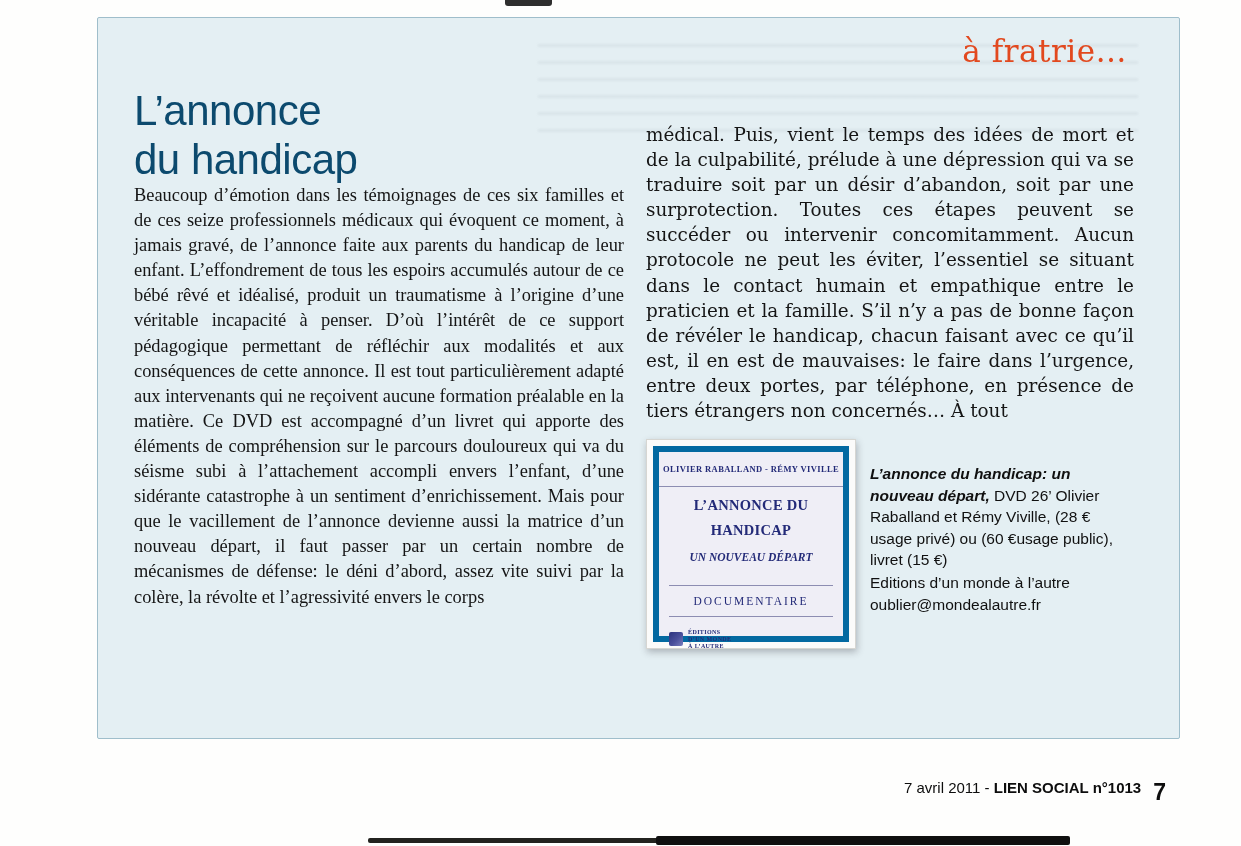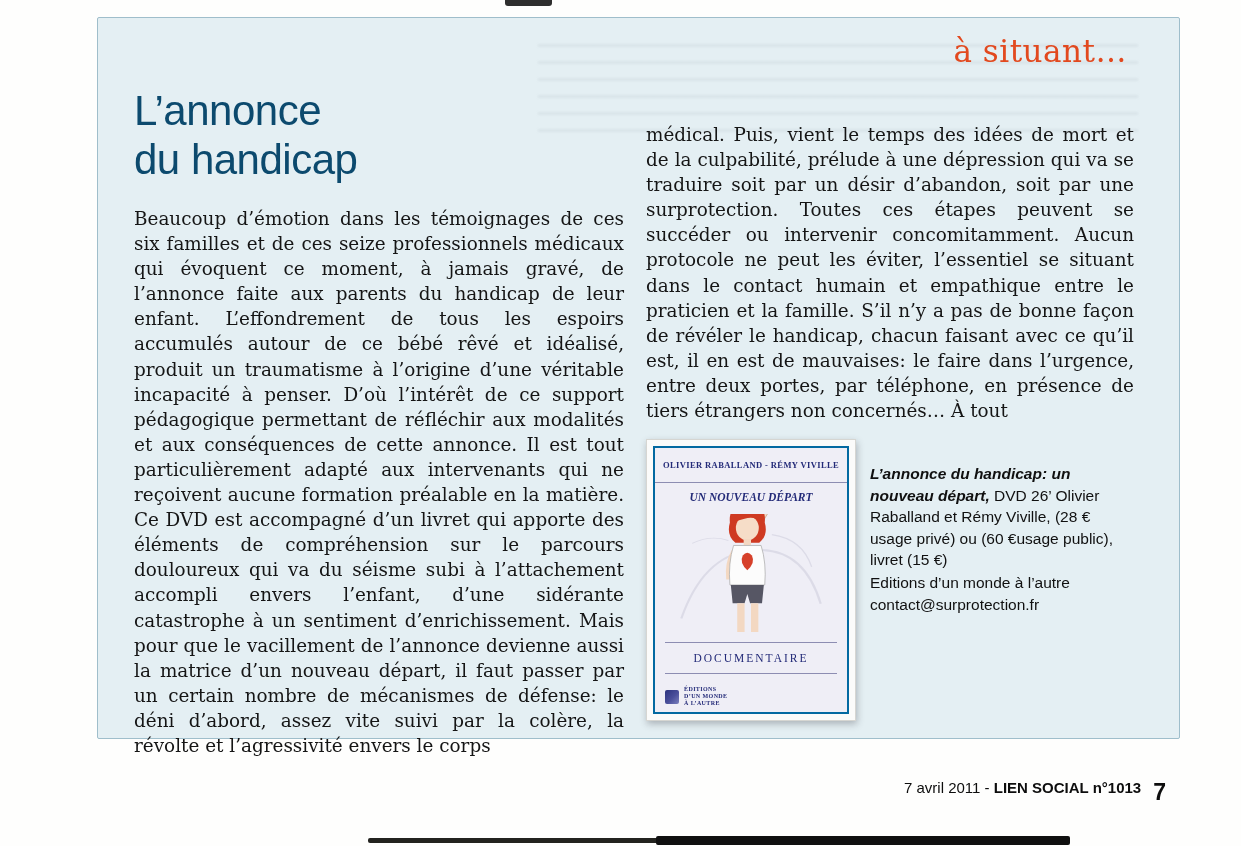--- a/index.html
+++ b/index.html
@@ -49,36 +49,36 @@
   }
 
   .col {
     position:absolute;
     font-size:18.4px; line-height:25.1px;
     text-align:justify;
     hyphens:auto;
     color:#151515;
   }
   .col p { margin:0; }
-  .col-left  { left:36px;  top:188px; width:490px; }
+  .col-left  { left:36px;  top:165px; width:490px;font-family:Liberation Serif, serif; }
   .col-right { left:548px; top:104px; width:488px; }
 
   
   .dvd-photo {
     float:left;
     width:210px;
     margin:16px 14px 6px 0;
     background:#fbfbfa;
     border:1px solid #d6d6d2;
     box-shadow:1px 3px 7px rgba(40,40,50,0.30);
     padding:6px;
   }
   .dvd-cover {
-    height:268px;
-    border:2px solid #0369a1;
+    height:196px;
+    border:6px solid #0369a1;
     background:#efeef6;
     display:flex; flex-direction:column;
     font-family:"Liberation Serif", serif;
     color:#232a78;
     text-align:center;
   }
   .dvd-authors {
     font-size:8.5px; font-weight:bold; letter-spacing:0.4px;
     padding:5px 2px 4px;
     border-bottom:1px solid #8d8db2;
@@ -126,37 +126,38 @@
 </style>
 </head>
 <body>
 
 <div class="artifact artifact-top"></div>
 
 <div class="panel">
 
   <div class="bleed"></div>
 
-  <div class="badge">à situant…</div>
+  <div class="badge">à fratrie…</div>
 
   <div class="title">
     <div>L’annonce</div>
     <div>du handicap</div>
   </div>
 
   <div class="col col-left">
     <p>Beaucoup d’émotion dans les témoignages de ces six familles et de ces seize professionnels médicaux qui évoquent ce moment, à jamais gravé, de l’annonce faite aux parents du handicap de leur enfant. L’effondrement de tous les espoirs accumulés autour de ce bébé rêvé et idéalisé, produit un traumatisme à l’origine d’une véritable incapacité à penser. D’où l’intérêt de ce support pédagogique permettant de réfléchir aux modalités et aux conséquences de cette annonce. Il est tout particulièrement adapté aux intervenants qui ne reçoivent aucune formation préalable en la matière. Ce DVD est accompagné d’un livret qui apporte des éléments de compréhension sur le parcours douloureux qui va du séisme subi à l’attachement accompli envers l’enfant, d’une sidérante catastrophe à un sentiment d’enrichissement. Mais pour que le vacillement de l’annonce devienne aussi la matrice d’un nouveau départ, il faut passer par un certain nombre de mécanismes de défense: le déni d’abord, assez vite suivi par la colère, la révolte et l’agressivité envers le corps</p>
   </div>
 
   <div class="col col-right">
     <p>médical. Puis, vient le temps des idées de mort et de la culpabilité, prélude à une dépression qui va se traduire soit par un désir d’abandon, soit par une surprotection. Toutes ces étapes peuvent se succéder ou intervenir concomitamment. Aucun protocole ne peut les éviter, l’essentiel se situant dans le contact humain et empathique entre le praticien et la famille. S’il n’y a pas de bonne façon de révéler le handicap, chacun faisant avec ce qu’il est, il en est de mauvaises: le faire dans l’urgence, entre deux portes, par téléphone, en présence de tiers étrangers non concernés… À tout</p>
 
     <div class="dvd-photo">
       <div class="dvd-cover">
         <div class="dvd-authors">OLIVIER RABALLAND - RÉMY VIVILLE</div>
+        <div class="dvd-title">L’ANNONCE DU HANDICAP</div>
         <div class="dvd-subtitle">UN NOUVEAU DÉPART</div>
 
         <div class="dvd-art">
           <svg class="sketch" viewBox="0 0 190 160" preserveAspectRatio="none">
             <path d="M18 142 Q42 58 92 50 Q152 40 172 122" fill="none" stroke="#8a8aa8" stroke-width="2.5"></path>
             <path d="M118 28 Q152 34 162 72" fill="none" stroke="#8a8aa8" stroke-width="1.5"></path>
             <path d="M30 40 Q50 28 70 36" fill="none" stroke="#8a8aa8" stroke-width="1.2"></path>
           </svg>
           <svg class="girl" viewBox="0 0 110 170" width="102" height="156">
             <path d="M60 26 Q68 12 76 6 L81 12 Q72 20 66 32 Z" fill="#f3d8c2" stroke="#c79b82" stroke-width="0.8"></path>
@@ -185,21 +186,21 @@
             <span>À L’AUTRE</span>
           </span>
         </div>
       </div>
     </div>
 
 
     <div class="caption">
       <span class="caption-title">L’annonce du handicap: un nouveau départ,</span><span> DVD 26’ Olivier Raballand et Rémy Viville, (28 € usage privé) ou (60 €usage public), livret (15 €)</span>
       <div class="caption-line">Editions d’un monde à l’autre</div>
-      <div class="caption-line">contact@surprotection.fr</div>
+      <div class="caption-line">oublier@mondealautre.fr</div>
     </div>
   </div>
 
 </div>
 
 <div class="footer">
   <span class="footer-date">7 avril 2011 - </span><span class="footer-journal">LIEN SOCIAL n°1013</span><span class="footer-page">7</span>
 </div>
 
 <div class="artifact artifact-bottom-left"></div>

